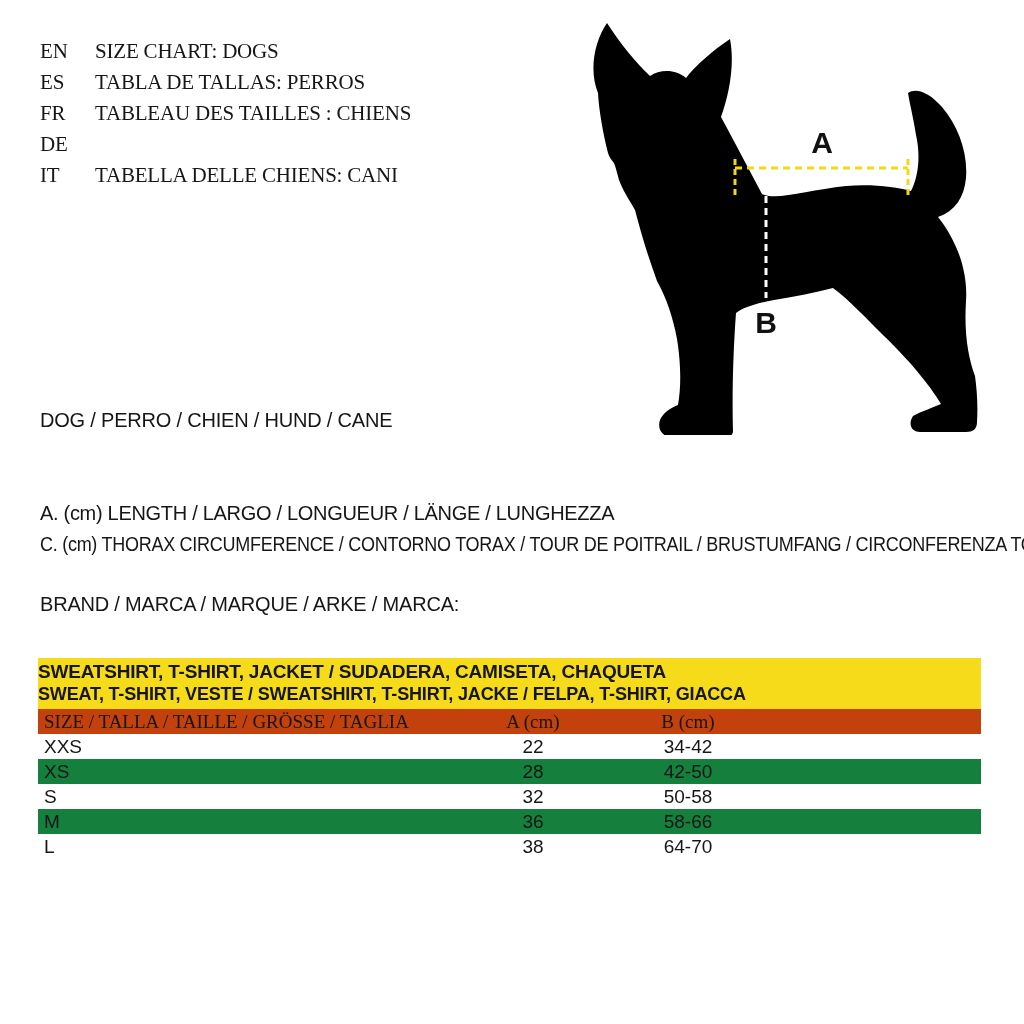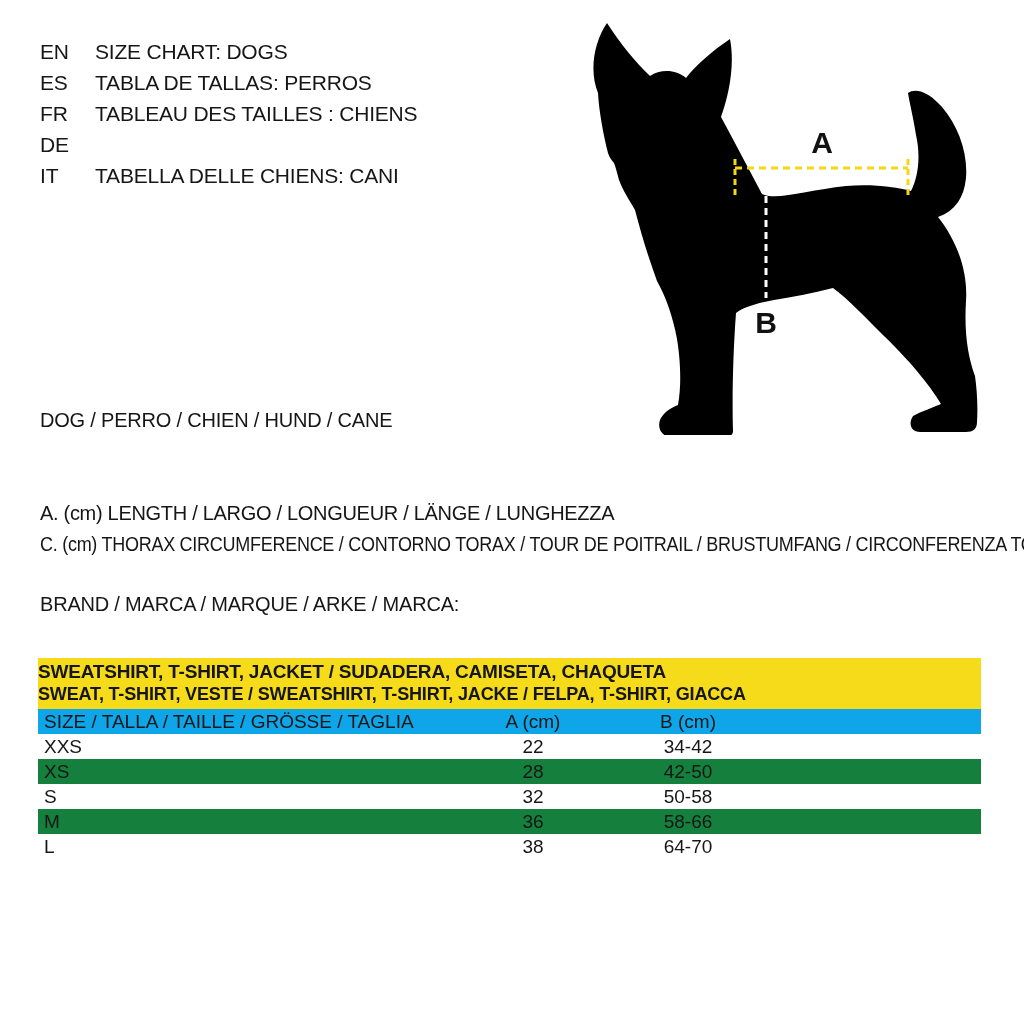--- a/index.html
+++ b/index.html
@@ -1,39 +1,39 @@
 <!DOCTYPE html>
 <html><head>
 <meta charset="utf-8">
 <style>
   html,body{margin:0;padding:0;background:#ffffff;}
   #canvas{
     position:relative;width:1024px;height:1024px;background:#ffffff;overflow:hidden;
     font-family:"Liberation Sans","DejaVu Sans",sans-serif;color:#161616;
   }
   
-  .lang-list{position:absolute;left:40px;top:36px;}
+  .lang-list{position:absolute;left:40px;top:36px;font-family:Liberation Serif, serif;}
   .lang-row{display:grid;grid-template-columns:55px auto;line-height:31px;font-size:21px;letter-spacing:-0.2px;}
   
   .dog-figure{position:absolute;left:578px;top:5px;width:440px;height:430px;}
   
   .dog-label{position:absolute;left:40px;top:409px;font-size:20px;letter-spacing:-0.2px;}
   .measure-a{position:absolute;left:40px;top:502px;font-size:20px;white-space:nowrap;letter-spacing:-0.3px;}
   .measure-c{position:absolute;left:40px;top:533px;font-size:20px;white-space:nowrap;letter-spacing:-0.3px;
              display:inline-block;transform:scaleX(0.90);transform-origin:0 50%;}
   .brand-label{position:absolute;left:40px;top:593px;font-size:20px;letter-spacing:-0.2px;}
   
   .size-table{position:absolute;left:38px;top:658px;width:943px;font-size:19px;}
   .table-title{background:#F6DB1B;padding:3px 0 4px 0;}
   .table-title .t-line{font-weight:bold;line-height:22px;letter-spacing:-0.2px;white-space:nowrap;}
   .table-title .t-line.condensed{display:inline-block;transform:scaleX(0.95);transform-origin:0 50%;}
   .t-row{display:grid;grid-template-columns:400px 190px 120px 1fr;height:25px;line-height:25px;}
   .t-row .c1{padding-left:6px;text-align:left;white-space:nowrap;}
   .t-row .c2,.t-row .c3{text-align:center;}
-  .t-head{background:#0ea5e9;}
+  .t-head{background:#c2410c;font-family:Liberation Serif, serif;}
   .t-row.alt{background:#15803d;}
 </style>
 </head>
 <body>
 
 <div id="canvas">
 
   <div class="lang-list">
     <div class="lang-row">
       <span>EN</span>

